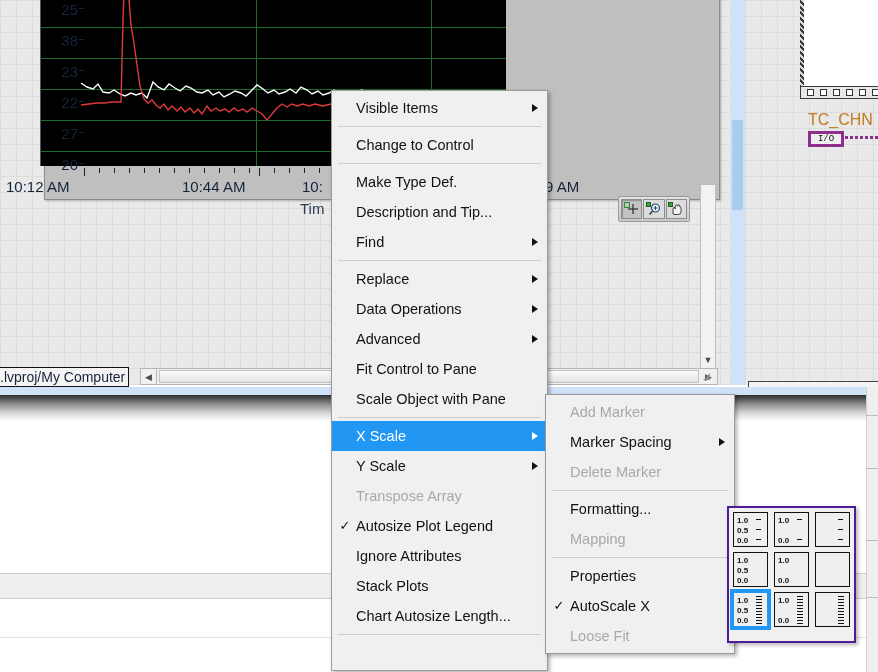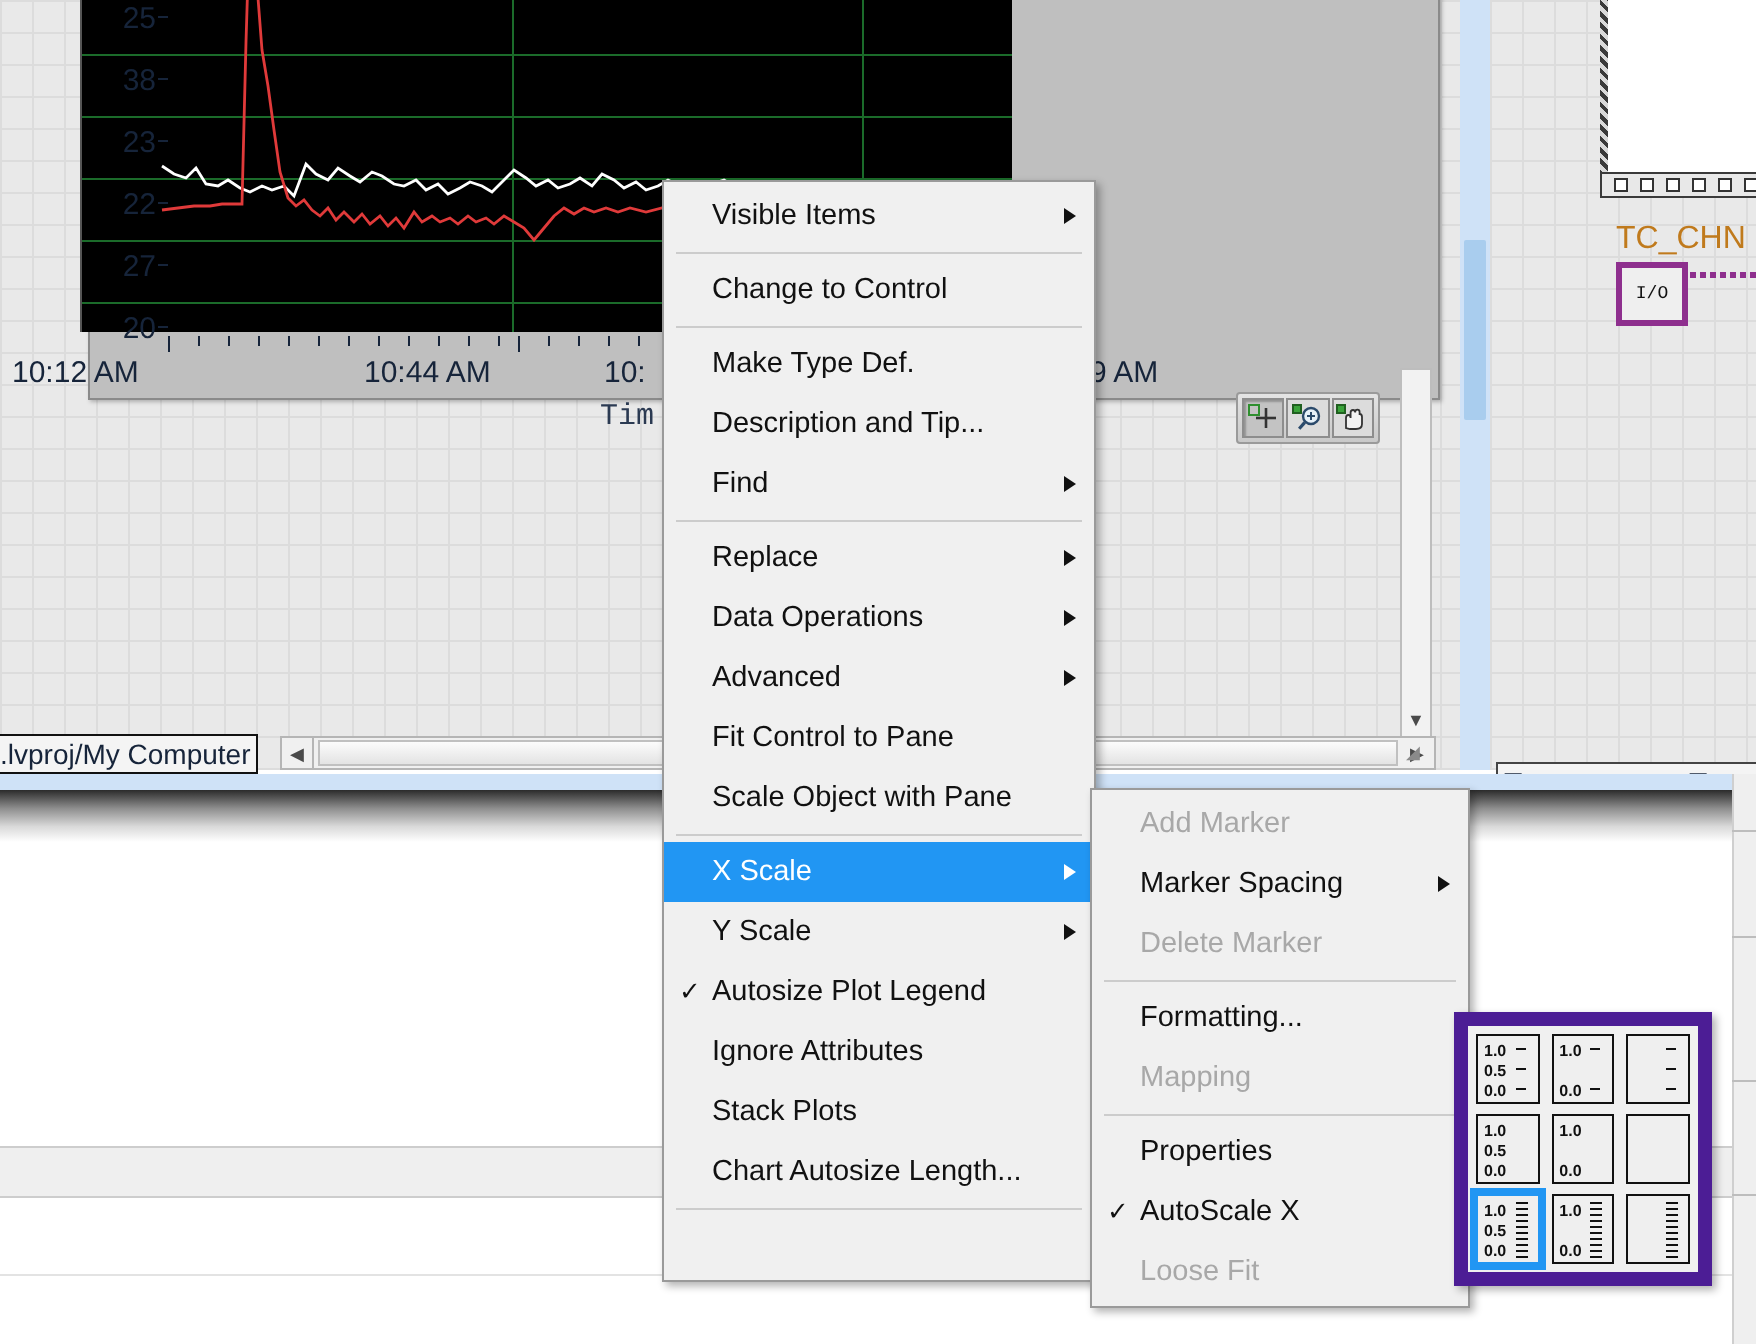--- a/index.html
+++ b/index.html
@@ -68,21 +68,21 @@
   .ytick-dash { position:absolute; right:0px; width:5px; height:1px; background:#16243a; }
 
   #x-axis-strip {
     position:absolute; left:84px; top:168px; width:466px; height:9px;
     background:#bfbfbf;
   }
   .xtickmark { position:absolute; top:0; width:1px; height:5px; background:#16243a; }
   .xtickmark.major { height:8px; }
   #x-axis-labels { position:absolute; left:0px; top:178px; width:560px; height:20px; }
   .xlab { position:absolute; font-size:15px; color:#16243a; white-space:nowrap; }
-  #x-axis-title { position:absolute; left:300px; top:200px; font-size:15px; color:#2b3a52;font-family:Liberation Mono, monospace; }
+  #x-axis-title { position:absolute; left:300px; top:200px; font-size:15px; color:#2b3a52; }
 
   
   #graph-palette {
     position:absolute; left:618px; top:196px; width:72px; height:26px;
     background:linear-gradient(#e4e4e4,#c9c9c9);
     border:1px solid #9a9a9a; border-radius:2px;
     display:flex; align-items:center; gap:1px; padding:2px;
   }
   .gp-btn {
     width:22px; height:20px; background:#dcdcdc; border:1px solid #8d8d8d;
@@ -148,21 +148,21 @@
     position:absolute; left:800px; top:86px; width:90px; height:13px;
     background:#e8e8e8; border:1px solid #3a3a3a;
     display:flex; align-items:center; gap:6px; padding-left:6px;
   }
   #loop-bottom-bar i{ width:7px; height:7px; border:1px solid #333; background:#fff; display:block;}
   #tc-chn-label {
     position:absolute; left:808px; top:111px;
     font-size:16px; color:#c07a1c; font-family:"Liberation Sans", sans-serif;
   }
   #tc-chn-ctrl {
-    position:absolute; left:808px; top:131px; width:36px; height:32px;
+    position:absolute; left:808px; top:131px; width:36px; height:16px;
     border:3px solid #8e2f8e; background:#efefef;
     display:flex; align-items:center; justify-content:center;
   }
   #tc-chn-ctrl span{ font-size:9px; font-family:"Liberation Mono", monospace; color:#111; }
   #tc-wire {
     position:absolute; left:845px; top:136px; width:40px; height:3px;
     background: repeating-linear-gradient(to right,#8e2f8e 0 3px, transparent 3px 5px);
   }
 
   
@@ -207,21 +207,21 @@
   }
   .mi.sel .arrow { border-left-color:#fff; }
   .msep { height:1px; margin:3px 6px; background:#cccccc; }
 
   #menu-main { left:331px; top:90px; width:217px; }
   #menu-xscale { left:545px; top:394px; width:190px; }
 
   
   #style-palette {
     position:absolute; left:727px; top:506px; width:129px; height:137px;
-    background:#f0f0f0; border:7px solid #4c1d95;
+    background:#f0f0f0; border:2px solid #4c1d95;
     box-shadow: 2px 2px 4px rgba(0,0,0,.30);
     padding:4px;
   }
   .sp-row { display:flex; gap:6px; margin-bottom:5px; }
   .sp-cell {
     width:37px; height:35px; background:#efefef; border:1.6px solid #111;
     position:relative; overflow:hidden;
   }
   .sp-cell.selected { outline:4px solid #2196f3; outline-offset:-1px; border-color:#111; }
   .sp-num {
@@ -389,20 +389,21 @@
     <div class="mi"><span>Find</span><span class="arrow"></span></div>
     <div class="msep"></div>
     <div class="mi"><span>Replace</span><span class="arrow"></span></div>
     <div class="mi"><span>Data Operations</span><span class="arrow"></span></div>
     <div class="mi"><span>Advanced</span><span class="arrow"></span></div>
     <div class="mi"><span>Fit Control to Pane</span></div>
     <div class="mi"><span>Scale Object with Pane</span></div>
     <div class="msep"></div>
     <div class="mi sel"><span>X Scale</span><span class="arrow"></span></div>
     <div class="mi"><span>Y Scale</span><span class="arrow"></span></div>
+    <div class="mi dis"><span>Transpose Array</span></div>
     <div class="mi"><span class="chk">✓</span><span>Autosize Plot Legend</span></div>
     <div class="mi"><span>Ignore Attributes</span></div>
     <div class="mi"><span>Stack Plots</span></div>
     <div class="mi"><span>Chart Autosize Length...</span></div>
     <div class="msep"></div>
     <div class="mi"></div>
   </div>
 
 <div class="menu" id="menu-xscale">
     <div class="mi dis"><span>Add Marker</span></div>

